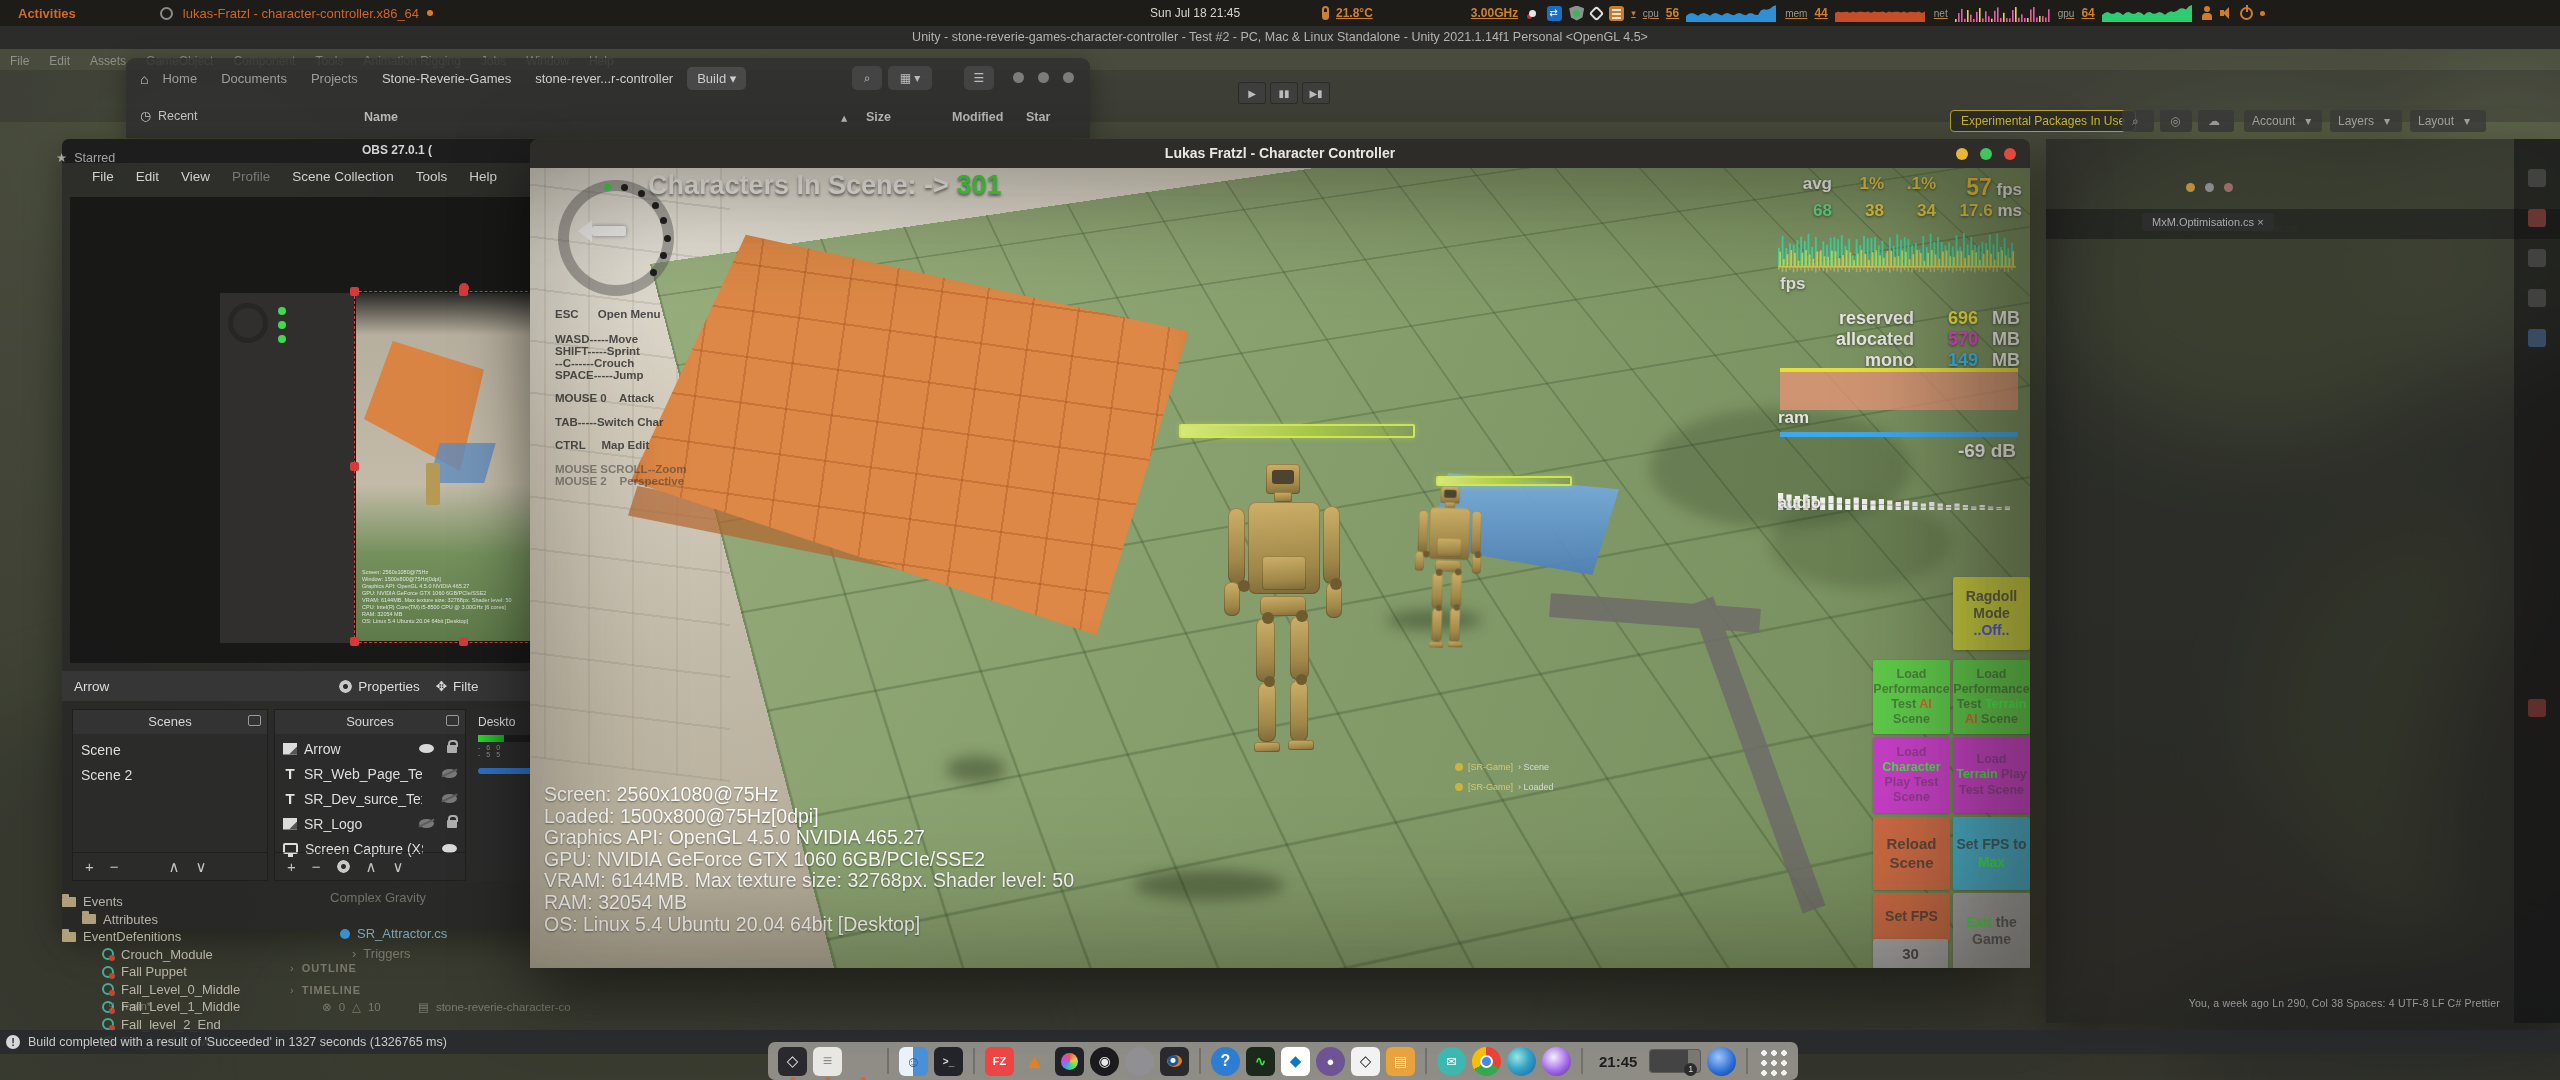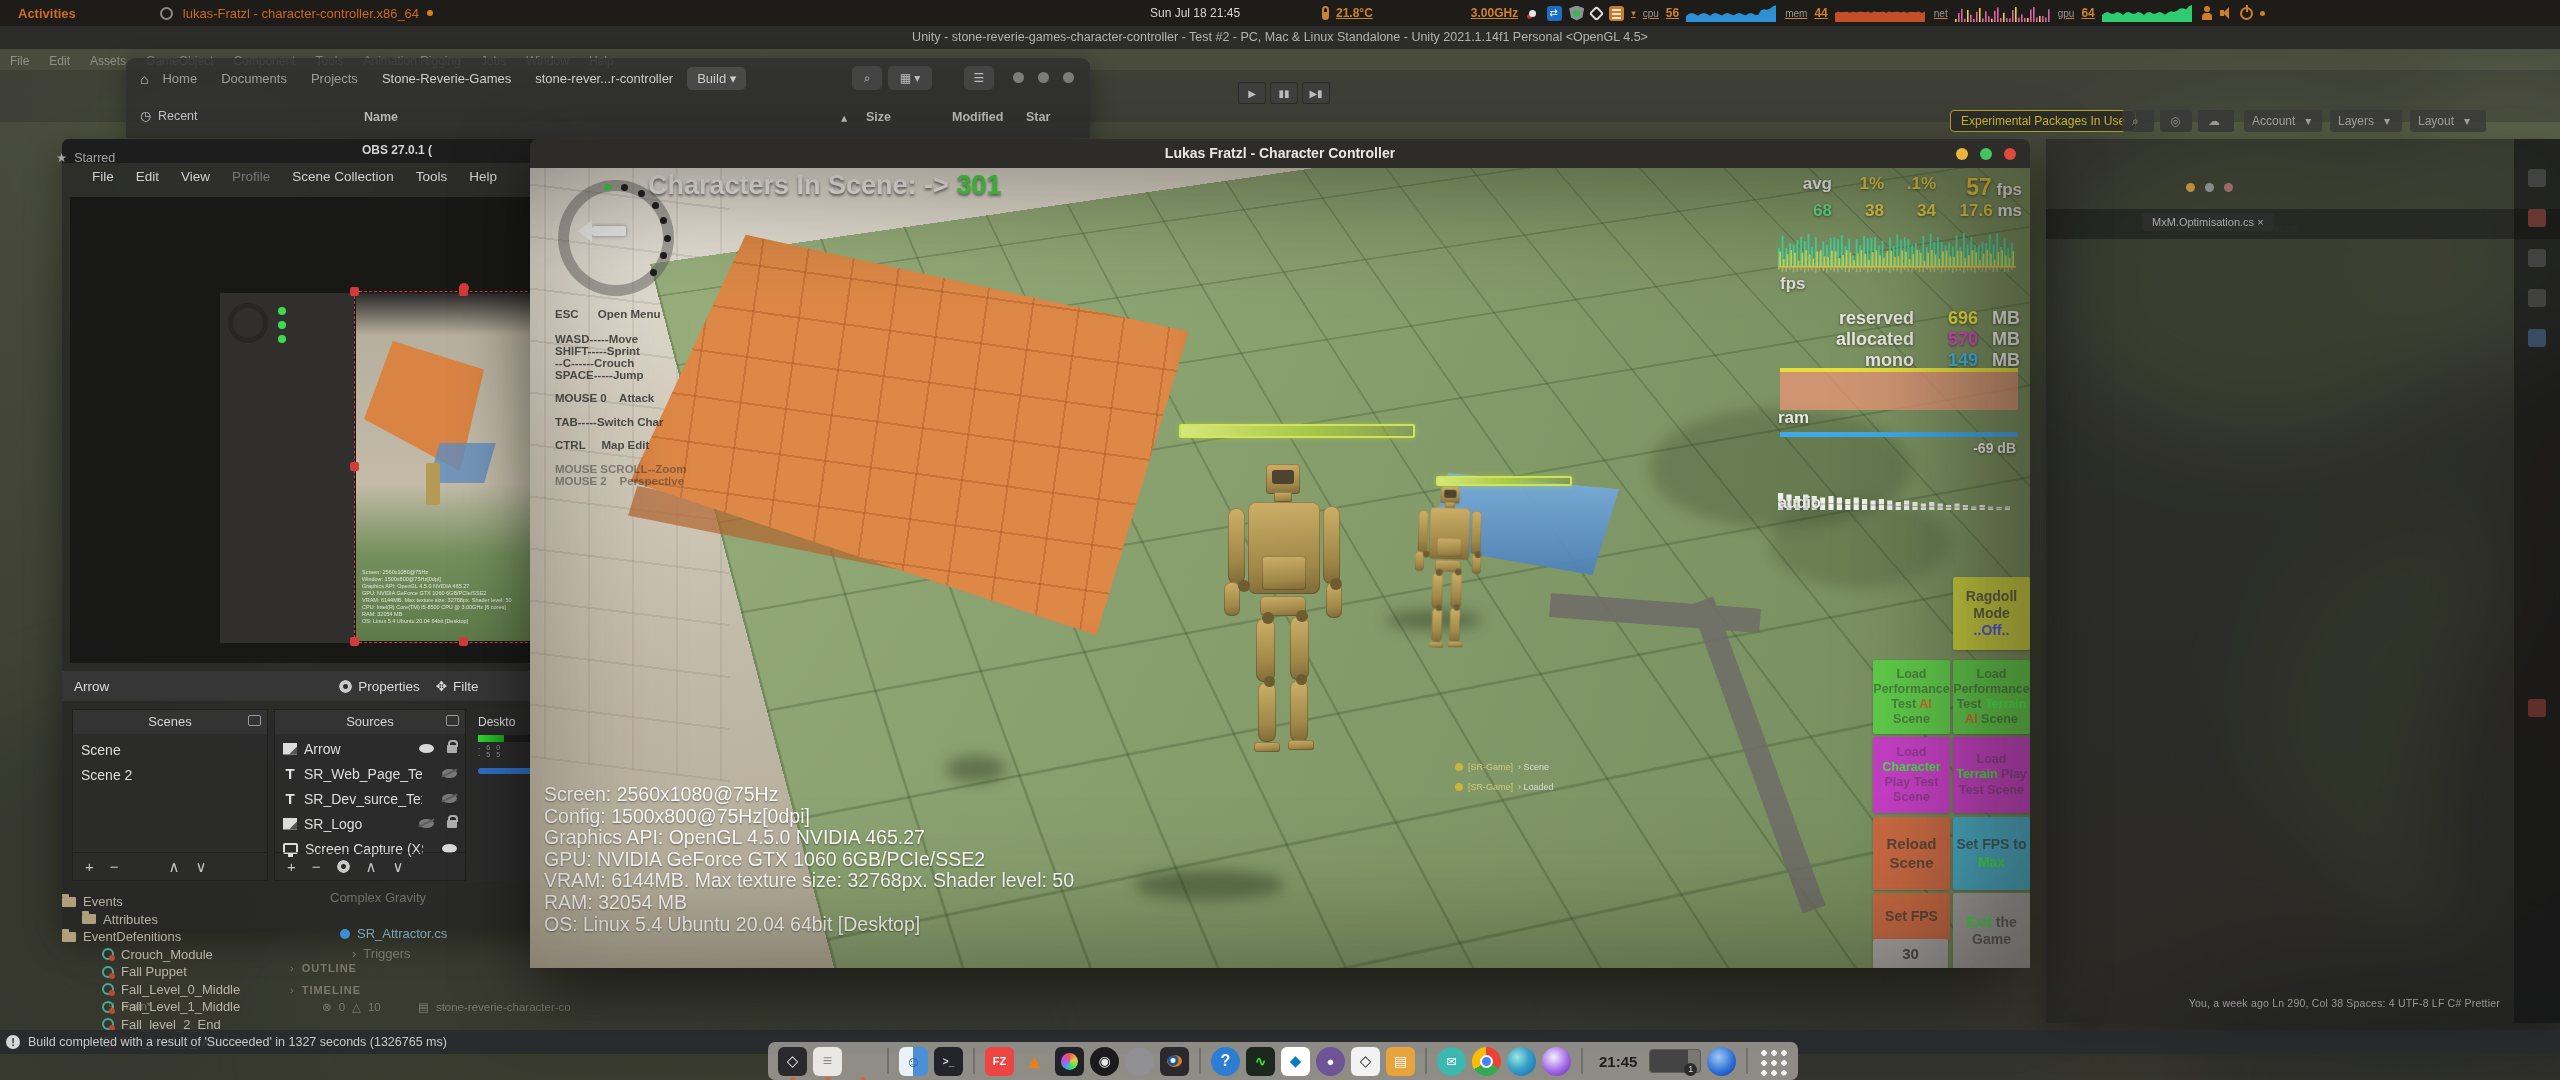--- a/index.html
+++ b/index.html
@@ -160,21 +160,21 @@
   #memrows { position:absolute; right:10px; top:140px; width:244px; }
   .mem-row { display:flex; justify-content:flex-end; align-items:baseline; font-size:18px; font-weight:bold; }
   .mem-row .ml { color:#e8e6e0; width:110px; text-align:right; }
   .mem-row .mv { width:64px; text-align:right; }
   .mem-row .mu { color:#f2f2f0; width:42px; text-align:right; }
   #rambar { position:absolute; right:12px; top:200px; width:238px; }
   #rambar .yline { height:4px; background:#e6df3a; }
   #rambar .salmon { height:38px; background:rgba(235,150,120,.75); }
   #rambar .bline { height:5px; background:#3fa8e8; margin-top:22px; }
   #ram-label { position:absolute; left:1248px; top:240px; font-size:17px; color:#e8e6e0; font-weight:bold; }
-  #db { position:absolute; right:14px; top:272px; font-size:14px; color:#f2f2f0; font-weight:bold;text-align:center; }
+  #db { position:absolute; right:14px; top:272px; font-size:19px; color:#f2f2f0; font-weight:bold;text-align:center; }
   #audio-label { position:absolute; left:1248px; top:326px; font-size:16px; color:#eceae4; font-weight:bold; }
   #fps-label { position:absolute; left:1250px; top:106px; font-size:17px; color:#dedcd6; font-weight:bold; }
 
   #legend { position:absolute; left:25px; top:140px; }
   .leg-line { position:absolute; white-space:pre; font-size:11.5px; font-weight:bold; color:rgba(52,52,52,.85); }
 
   #sysinfo { position:absolute; left:14px; top:616px; color:#fbfbf9; font-size:19.5px; line-height:21.6px; text-shadow:0 1px 2px rgba(0,0,0,.45); }
 
   .console-line { position:absolute; display:flex; gap:5px; align-items:center; font-size:9px; opacity:.85; }
   .console-line .ci { width:8px; height:8px; border-radius:50%; background:#d8b93a; }
@@ -895,21 +895,21 @@
           <div class="leg-line" style="top: 49px;">--C------Crouch</div>
           <div class="leg-line" style="top: 61px;">SPACE-----Jump</div>
           <div class="leg-line" style="top: 84px;">MOUSE 0    Attack</div>
           <div class="leg-line" style="top: 108px;">TAB-----Switch Char</div>
           <div class="leg-line" style="top: 131px;">CTRL     Map Edit</div>
           <div class="leg-line" style="top: 155px; opacity: 0.6;">MOUSE SCROLL--Zoom</div>
           <div class="leg-line" style="top: 167px; opacity: 0.6;">MOUSE 2    Perspective</div>
         </div>
       <div id="sysinfo">
           <div>Screen: 2560x1080@75Hz</div>
-          <div>Config: 1500x800@75Hz[0dpi]</div>
+          <div>Loaded: 1500x800@75Hz[0dpi]</div>
           <div>Graphics API: OpenGL 4.5.0 NVIDIA 465.27</div>
           <div>GPU: NVIDIA GeForce GTX 1060 6GB/PCIe/SSE2</div>
           <div>VRAM: 6144MB. Max texture size: 32768px. Shader level: 50</div>
           <div>RAM: 32054 MB</div>
           <div>OS: Linux 5.4 Ubuntu 20.04 64bit [Desktop]</div>
         </div>
       <div id="console-lines">
           <div class="console-line" style="left: 925px; top: 594px;">
             <span class="ci"></span>
             <span class="ct1">[SR-Game]</span>

